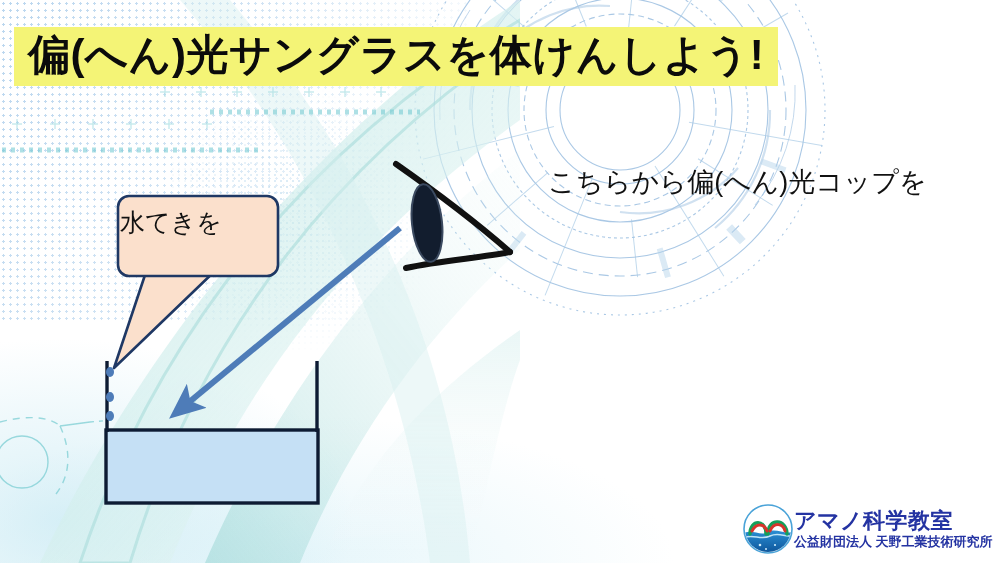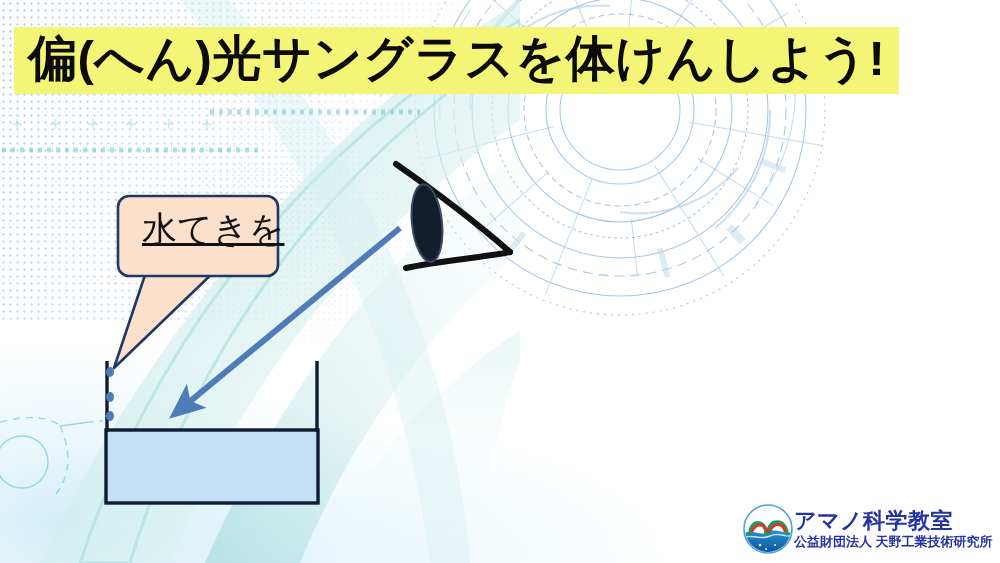--- a/index.html
+++ b/index.html
@@ -59,21 +59,21 @@
   .bg-circles svg{width:100%;height:100%;display:block;}
 
   
   .title-band{
     position:absolute;left:14px;top:27px;
     padding:4px 14px 8px 14px;
     background:#f4f476;
     white-space:nowrap;
   }
   .title-band .title-text{
-    font-size:49px;line-height:1.12;font-weight:700;color:#0b0b0b;
+    font-size:42px;line-height:1.12;font-weight:700;color:#0b0b0b;
     letter-spacing:.5px;
   }
 
   
   .instruction{
     position:absolute;left:548px;top:163px;width:420px;
     font-size:27px;line-height:1.42;color:#111111;font-weight:400;
     letter-spacing:.2px;
   }
   .instruction .line{display:block;white-space:nowrap;}
@@ -83,22 +83,22 @@
   .eye svg{width:100%;height:100%;display:block;}
 
   
   .arrow{position:absolute;left:150px;top:210px;width:270px;height:230px;}
   .arrow svg{width:100%;height:100%;display:block;}
 
   
   .callout-wrap{position:absolute;left:100px;top:190px;width:230px;height:190px;}
   .callout-wrap svg{position:absolute;left:0;top:0;width:100%;height:100%;}
   .callout-text{
-    position:absolute;left:42px;top:14px;width:160px;
-    font-size:35px;line-height:1.45;color:#111;text-align:left;text-decoration:underline;
+    position:absolute;left:20px;top:14px;width:160px;
+    font-size:25px;line-height:1.45;color:#111;text-align:left;
   }
   .callout-text .line{display:block;white-space:nowrap;}
 
   
   .beaker{position:absolute;left:92px;top:350px;width:250px;height:170px;}
   .beaker svg{width:100%;height:100%;display:block;}
 
   
   .logo{
     position:absolute;left:742px;top:500px;width:250px;height:58px;
@@ -339,20 +339,21 @@
         <line x1="2" y1="150" x2="260" y2="150"></line>
       </g>
     </svg>
   </div>
 
   <div class="title-band">
     <span class="title-text">偏(へん)光サングラスを体けんしよう!</span>
   </div>
 
   <div class="instruction">
+    <span class="line">こちらから偏(へん)光コップを</span>
   </div>
 
   <div class="eye">
     <svg viewBox="0 0 140 140" xmlns="http://www.w3.org/2000/svg">
       <path d="M18 16 C 58 44 100 76 132 104" fill="none" stroke="#111111" stroke-width="6" stroke-linecap="round"></path>
       <path d="M28 120 C 64 112 104 110 132 104" fill="none" stroke="#111111" stroke-width="6" stroke-linecap="round"></path>
       <ellipse cx="49" cy="75" rx="15" ry="39" transform="rotate(-6 49 75)" fill="#121d2e" stroke="#3b4a60" stroke-width="2"></ellipse>
     </svg>
   </div>
 

